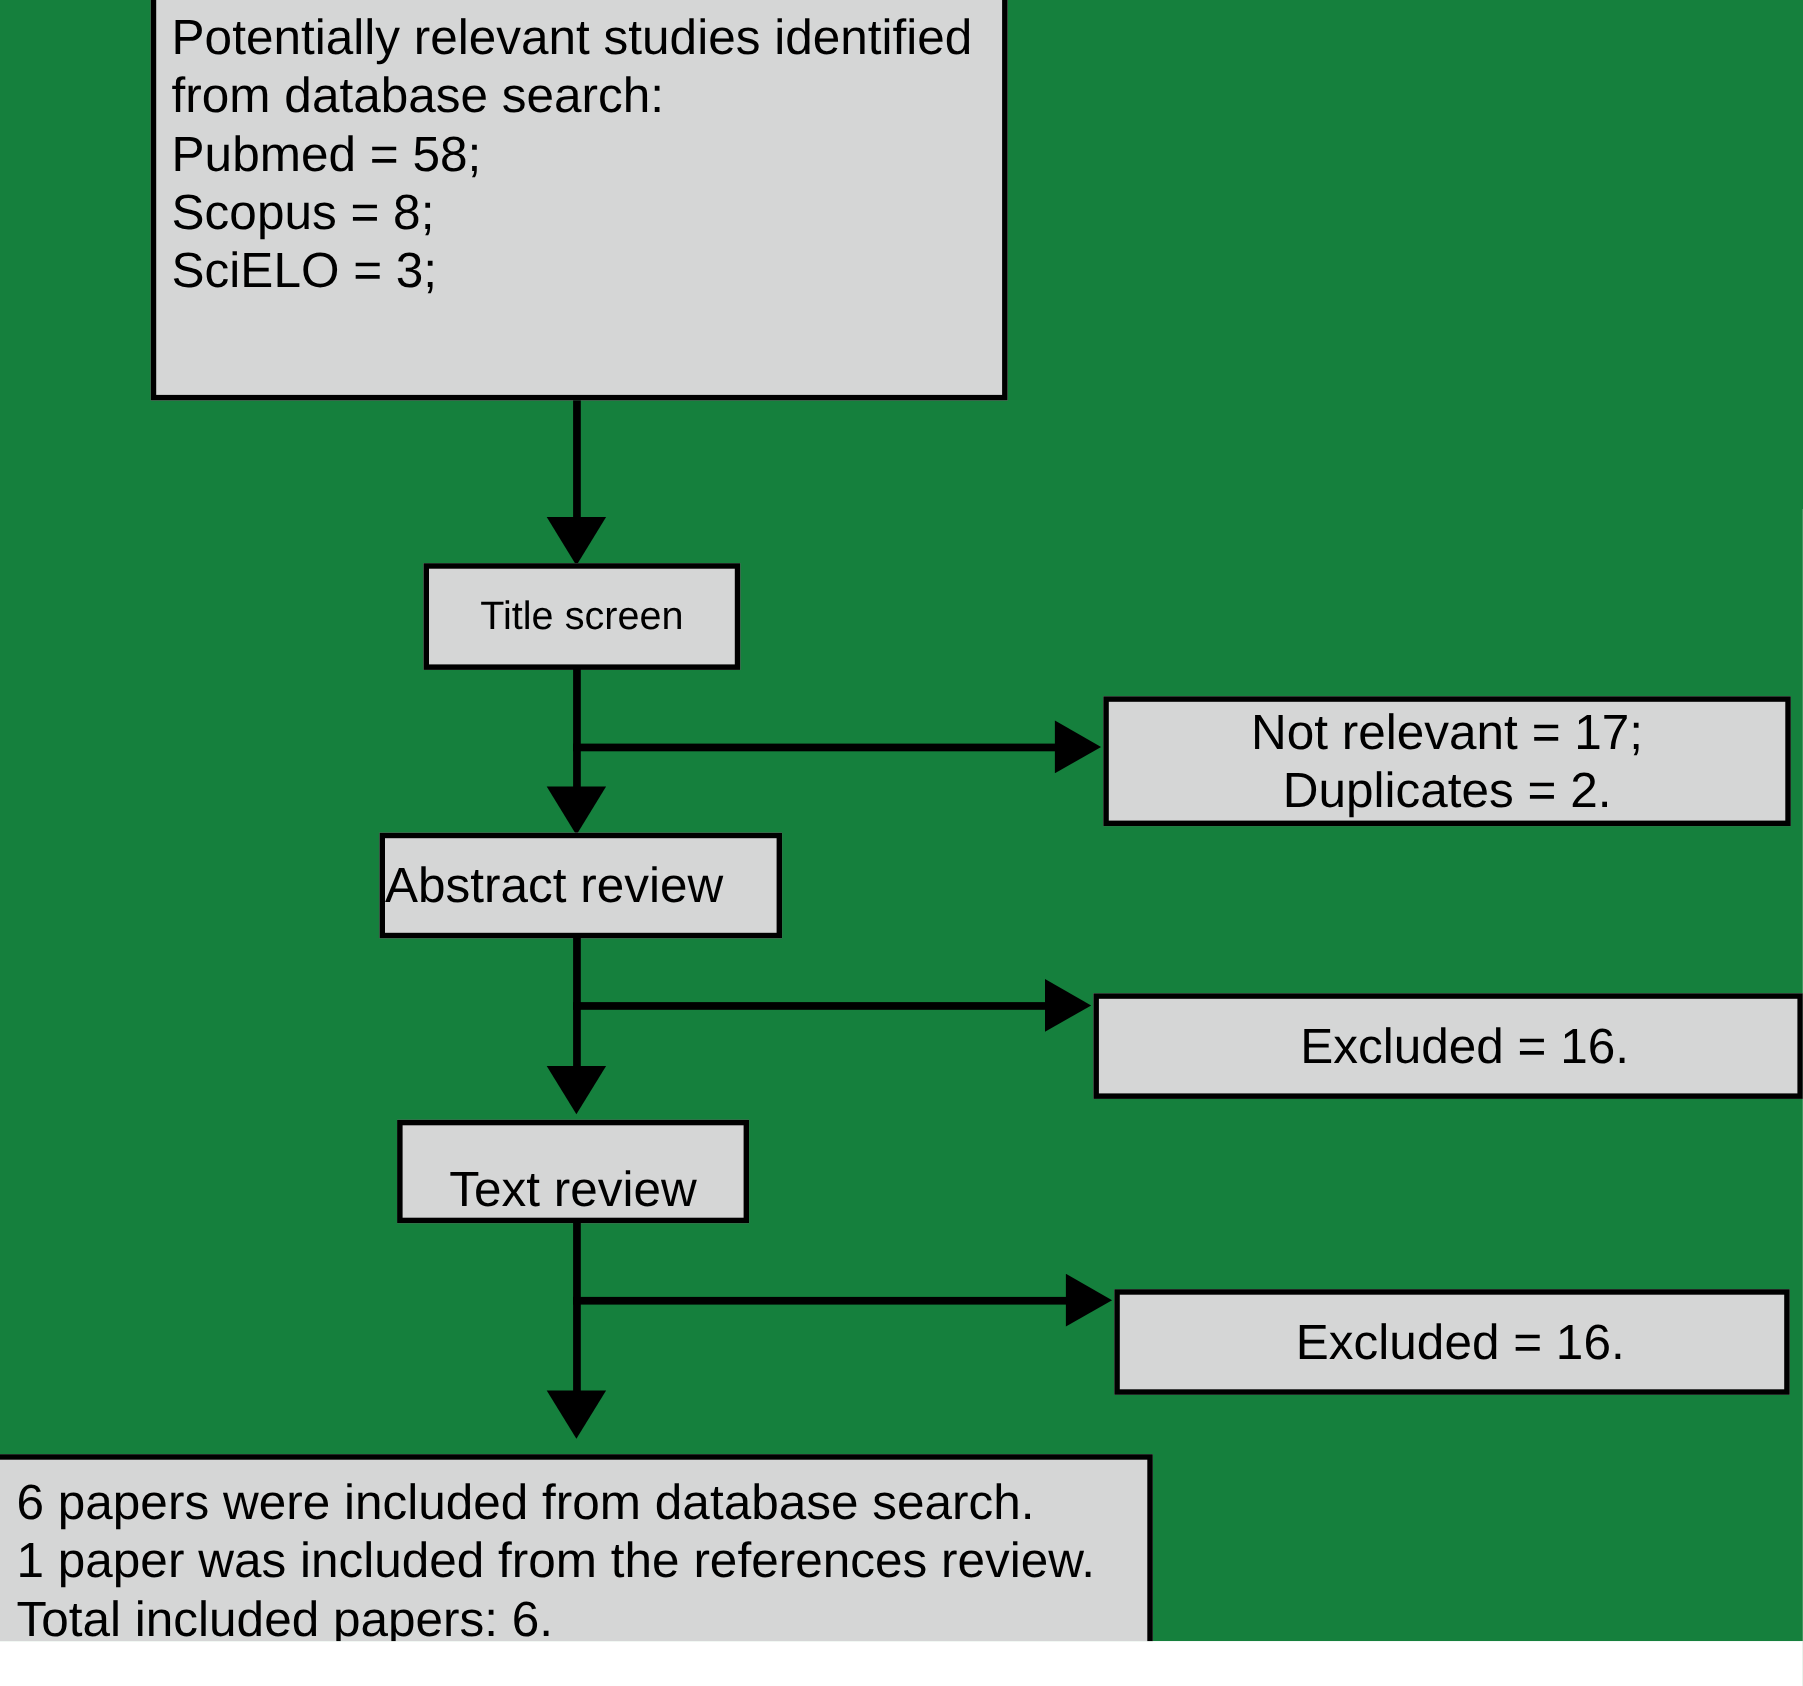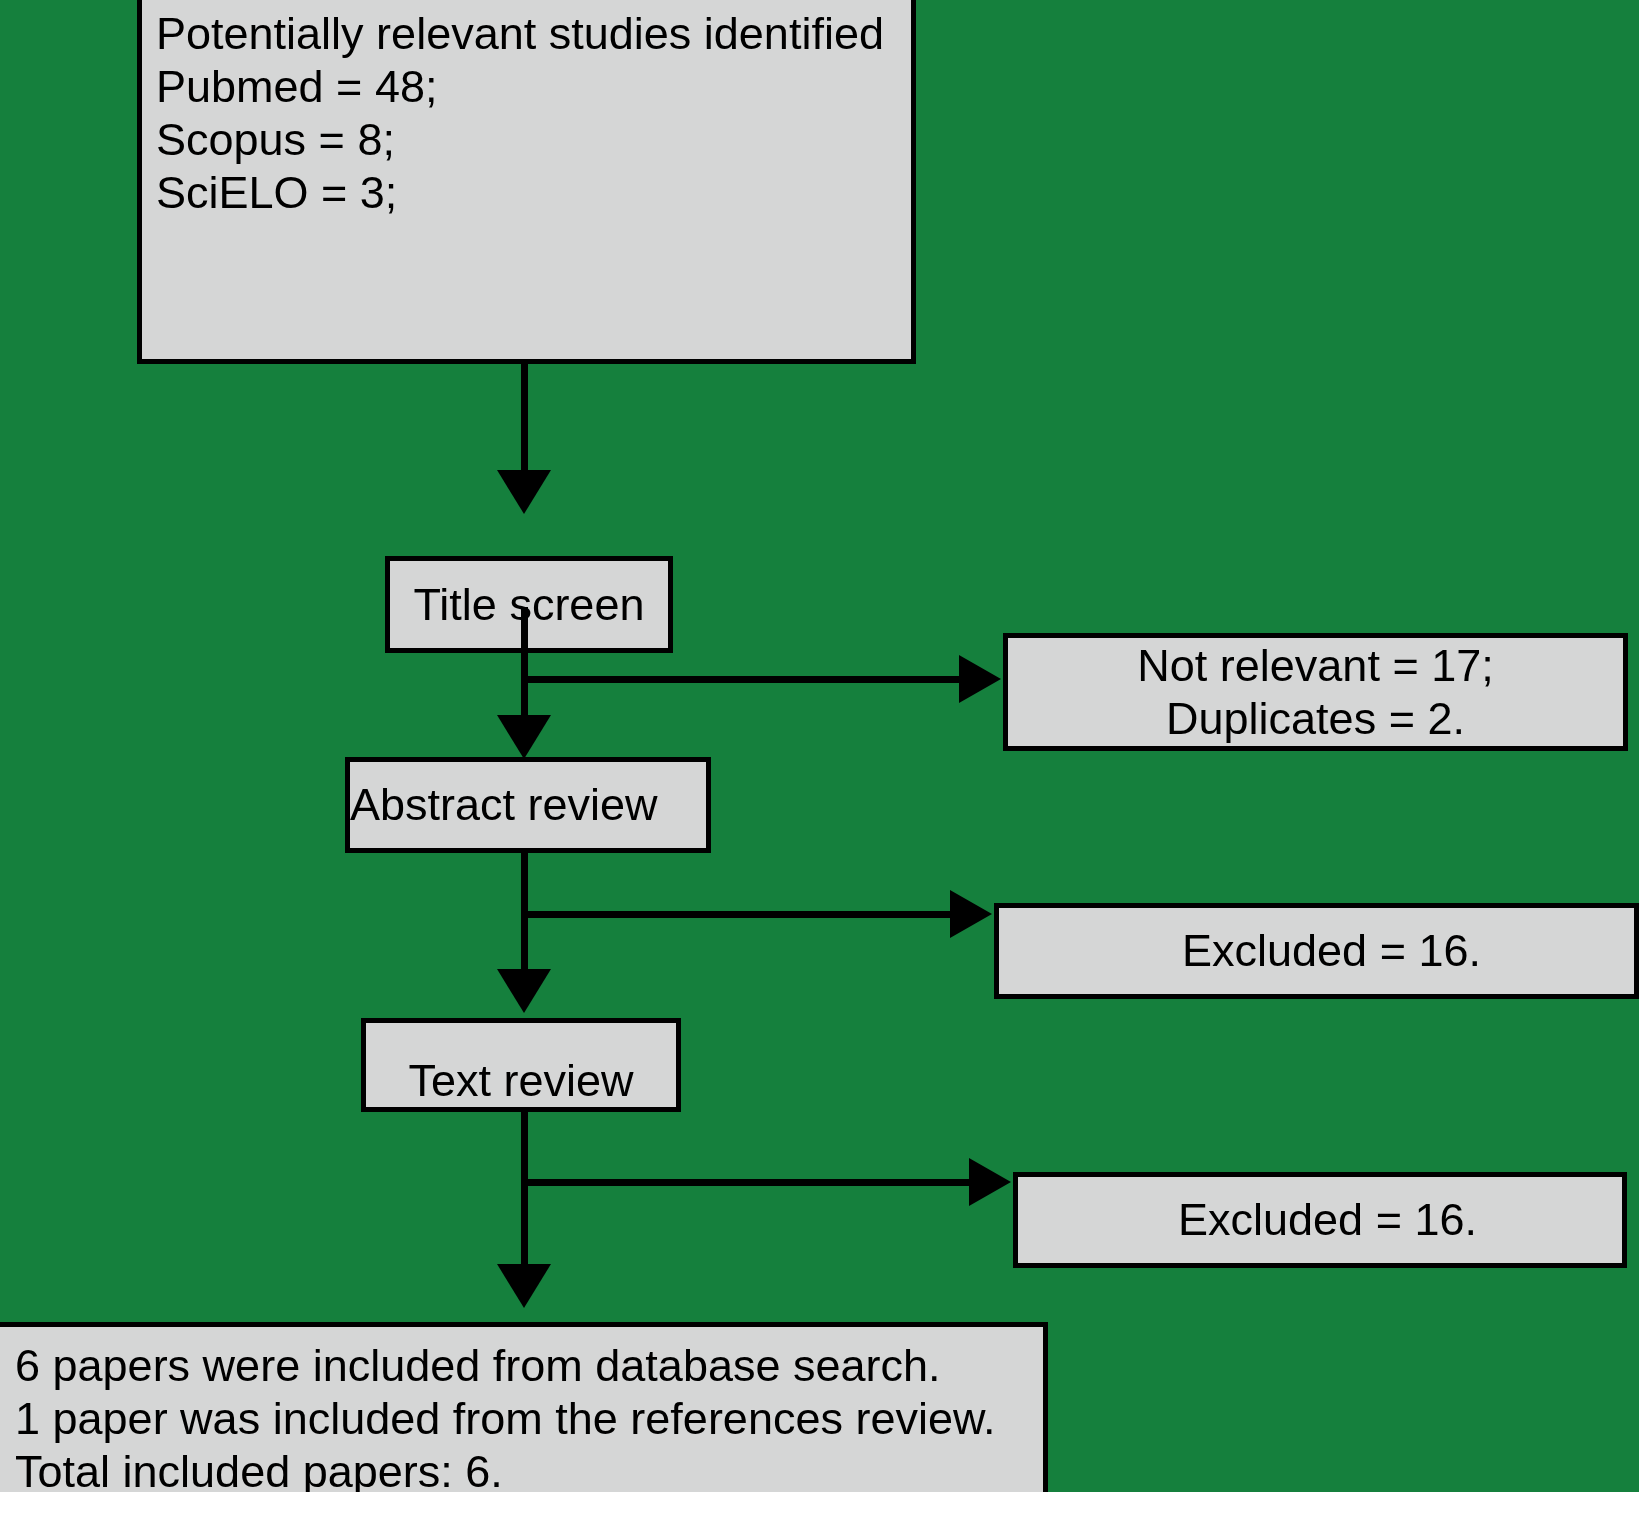--- a/index.html
+++ b/index.html
@@ -37,23 +37,22 @@
   
   #node-database-search {
     left: 137px; top: -6px; width: 779px; height: 370px;
     padding-left: 14px;
     font-size: 45px;
     justify-content: flex-start;
     padding-top: 8px;
   }
   #node-title-screen {
     left: 385px; top: 512px; width: 288px; height: 97px;
-    font-size: 45px;
+    font-size: 36px;
     align-items: center;
-    margin-top: 44px;
   }
   #node-not-relevant {
     left: 1003px; top: 633px; width: 625px; height: 118px;
     font-size: 45px;
     align-items: center;
   }
   #node-abstract-review {
     left: 345px; top: 757px; width: 366px; height: 96px;
     font-size: 45px;
     align-items: flex-start;
@@ -110,21 +109,22 @@
     border-left: 42px solid #000000;
   }
 </style>
 </head>
 <body>
 
 <div id="flow-root">
 
   <div class="node" id="node-database-search">
     <span class="line">Potentially relevant studies identified</span>
-    <span class="line">Pubmed = 48;</span>
+    <span class="line">from database search:</span>
+    <span class="line">Pubmed = 58;</span>
     <span class="line">Scopus = 8;</span>
     <span class="line">SciELO = 3;</span>
   </div>
 
   <div class="vline" style="left:521px; top:364px; height:110px;"></div>
   <div class="arrow-down" style="left:497px; top:470px;"></div>
 
   <div class="node" id="node-title-screen">
     <span class="line">Title screen</span>
   </div>

